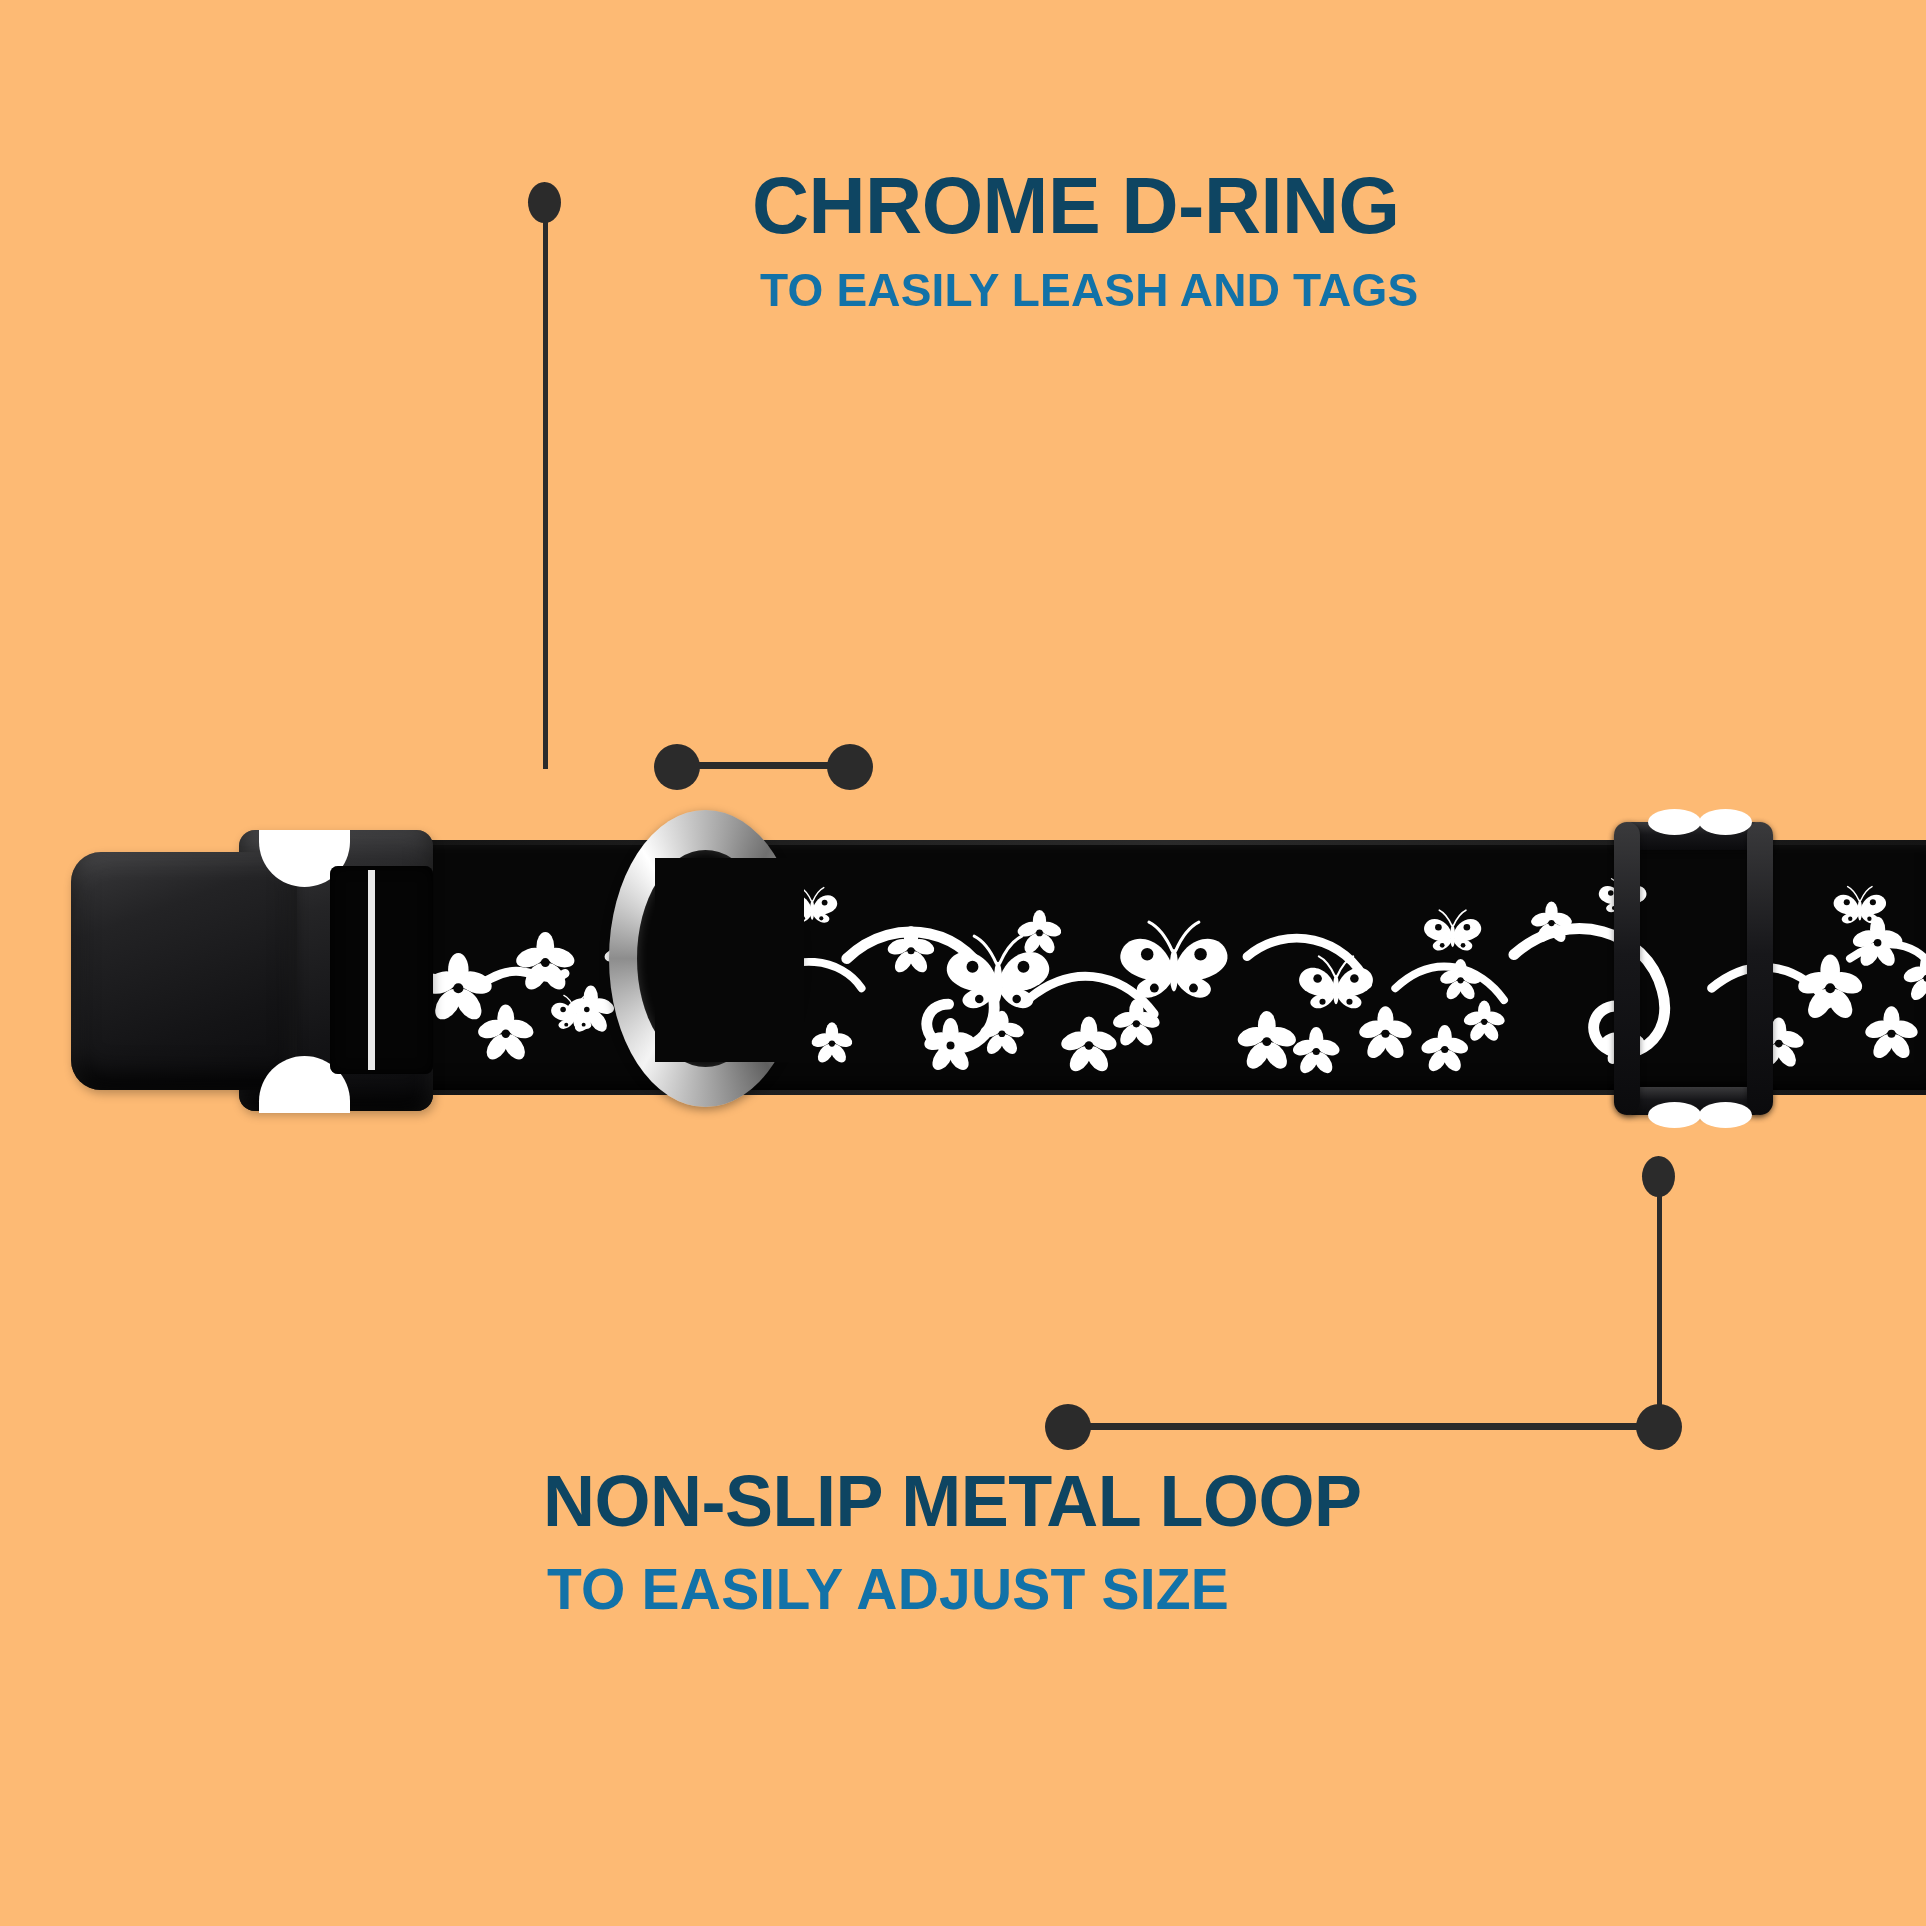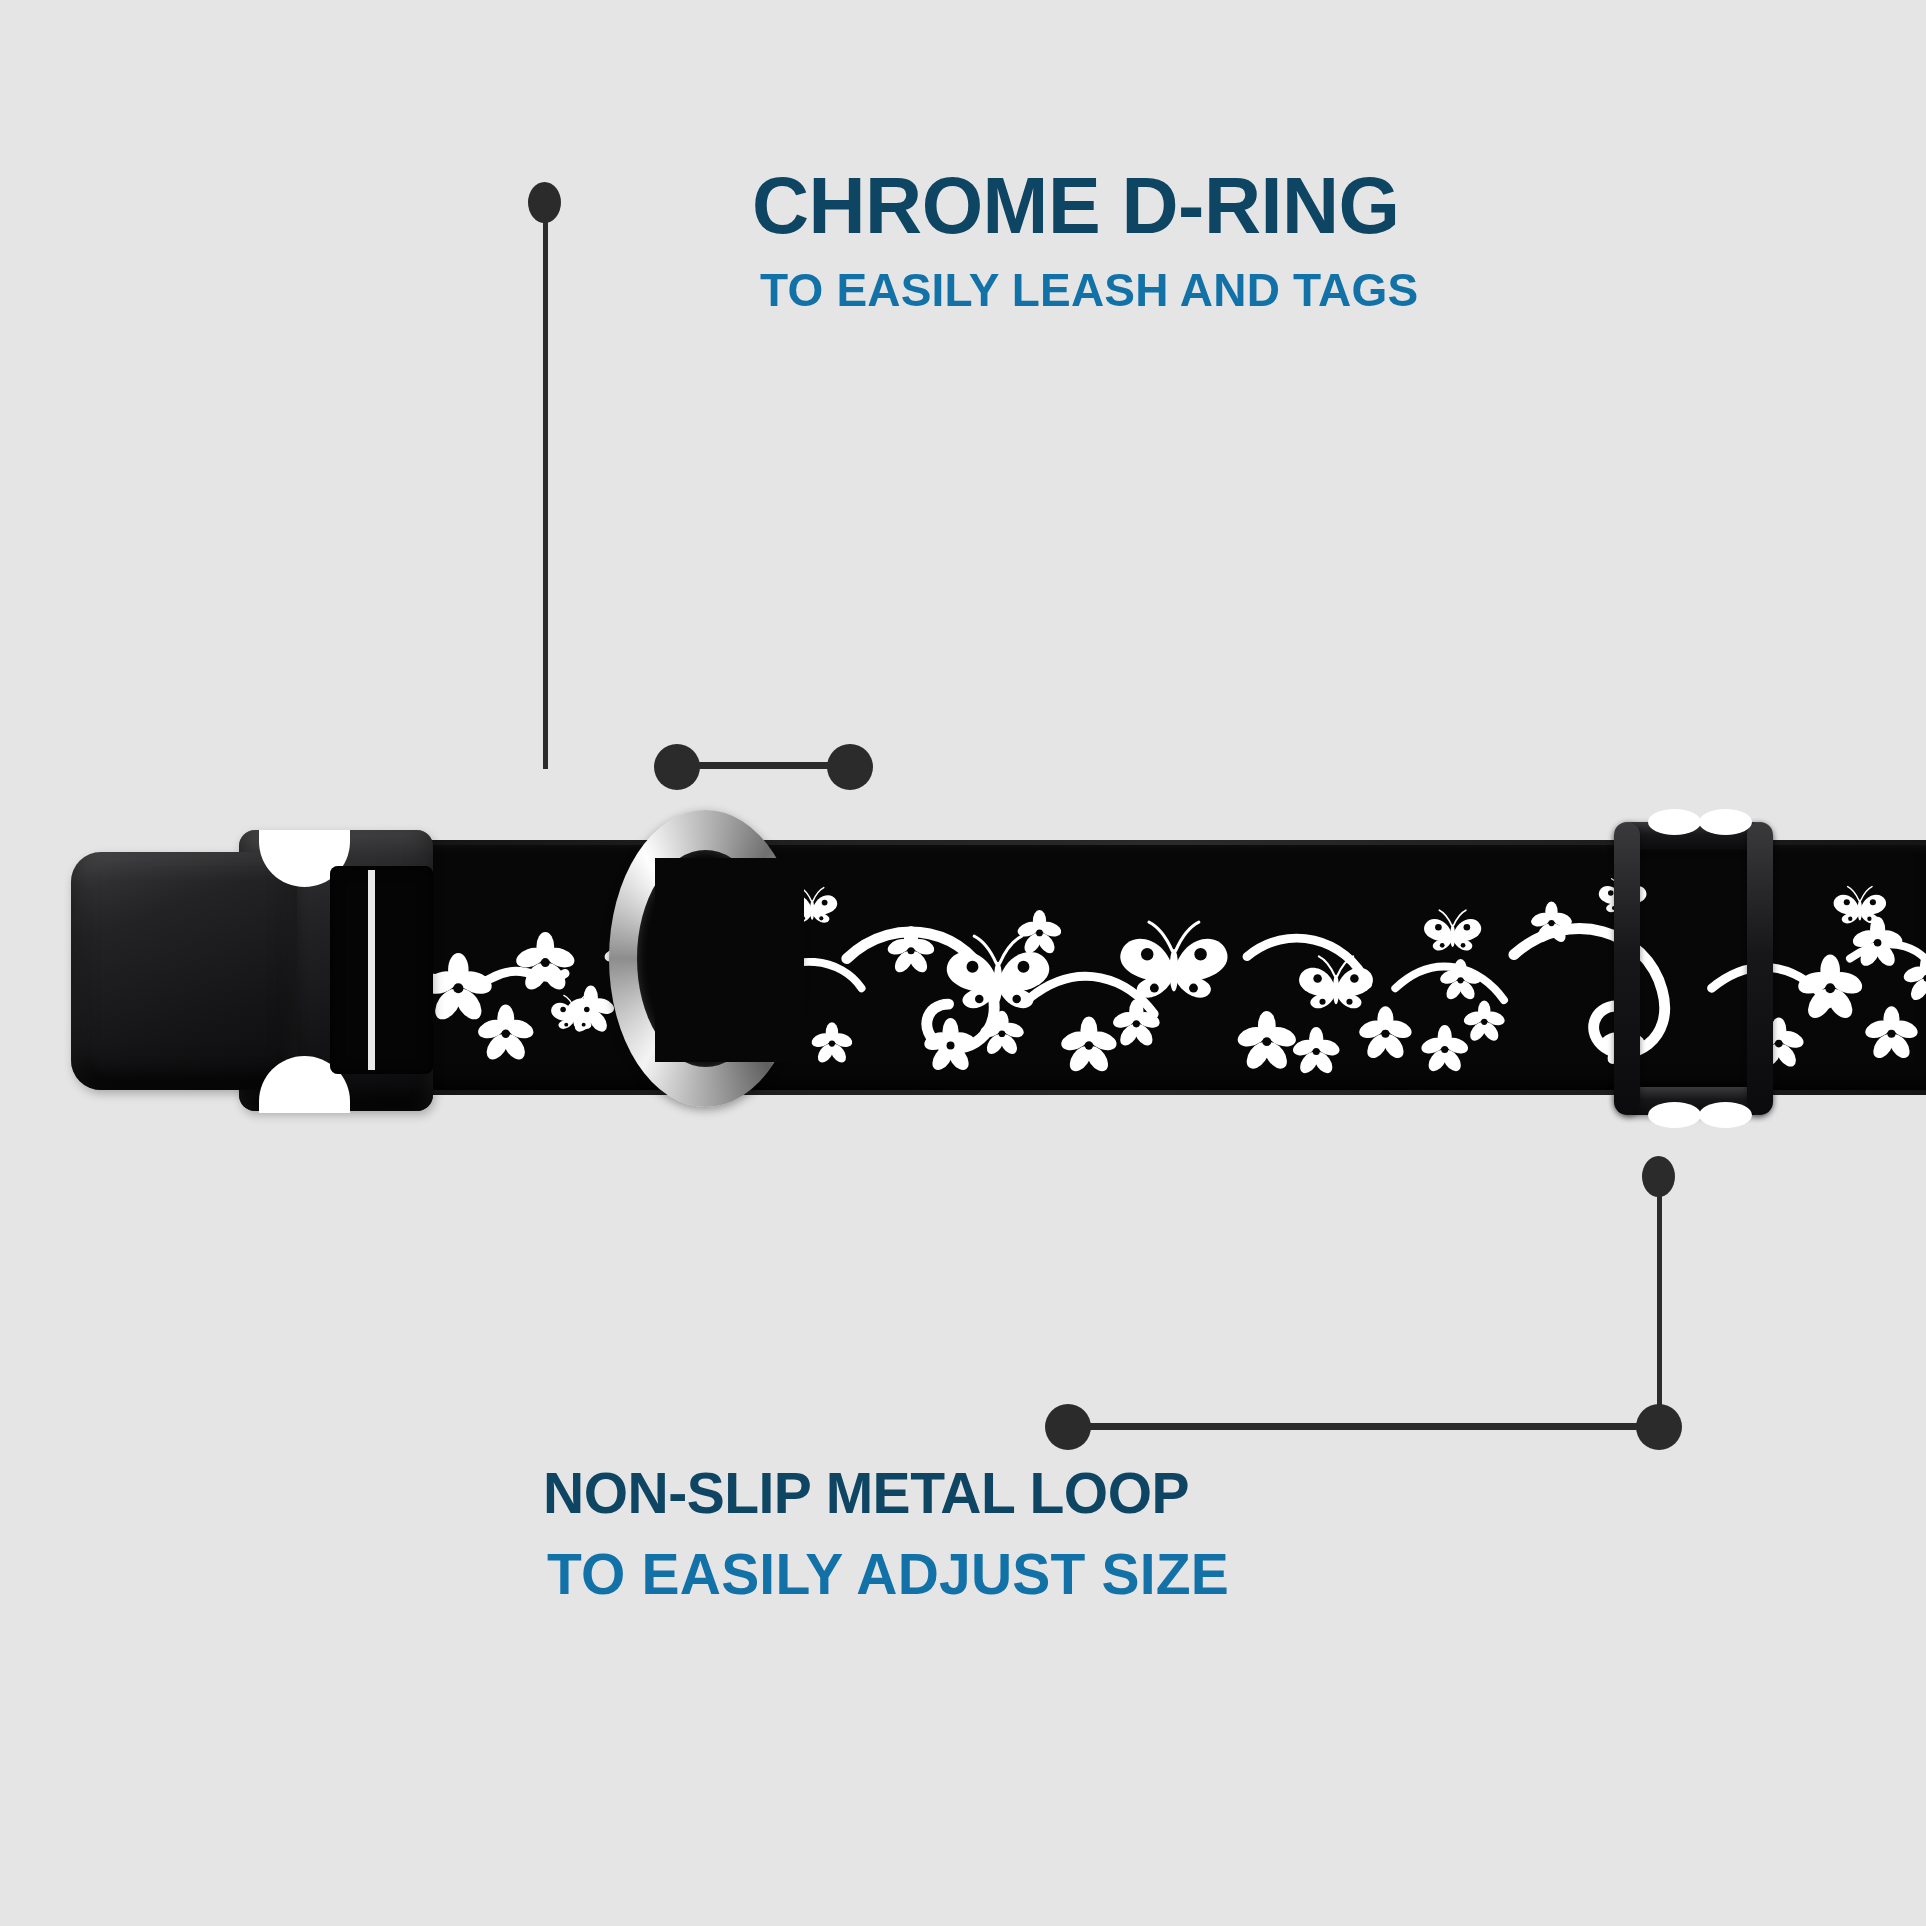--- a/index.html
+++ b/index.html
@@ -1,30 +1,30 @@
 <!DOCTYPE html>
 <html><head>
 <meta charset="utf-8">
 <style>
   html,body{margin:0;padding:0;background:#ffffff;}
   body{width:1927px;height:1927px;position:relative;overflow:hidden;
        font-family:"Liberation Sans",sans-serif;}
-  .stage{position:absolute;inset:0;background:#e5e5e5;}
+  .stage{position:absolute;inset:0;background:#fdba74;}
 
   
   .callout{position:absolute;white-space:nowrap;}
   .hl{font-weight:700;letter-spacing:-0.5px;line-height:1;}
   .sub{font-weight:700;letter-spacing:0.2px;line-height:1;}
 
   #co-top{left:752px;top:166px;}
   #co-top .hl{font-size:79px;color:#0E4562;}
   #co-top .sub{font-size:46px;color:#1272A8;margin-top:22px;margin-left:8px;}
 
   #co-bot{left:543px;top:1465px;}
-  #co-bot .hl{font-size:57px;color:#0E4562;}
+  #co-bot .hl{font-size:72px;color:#0E4562;}
   #co-bot .sub{font-size:57px;color:#1272A8;margin-top:24px;margin-left:4px;}
 
   
   .conn{position:absolute;background:#2B2B2B;}
   .vline{width:5px;}
   .hline{height:7px;}
   .dot{position:absolute;background:#2B2B2B;border-radius:50%;}
   .dot-sm{width:33px;height:41px;}
   .dot-lg{width:46px;height:46px;}
 

